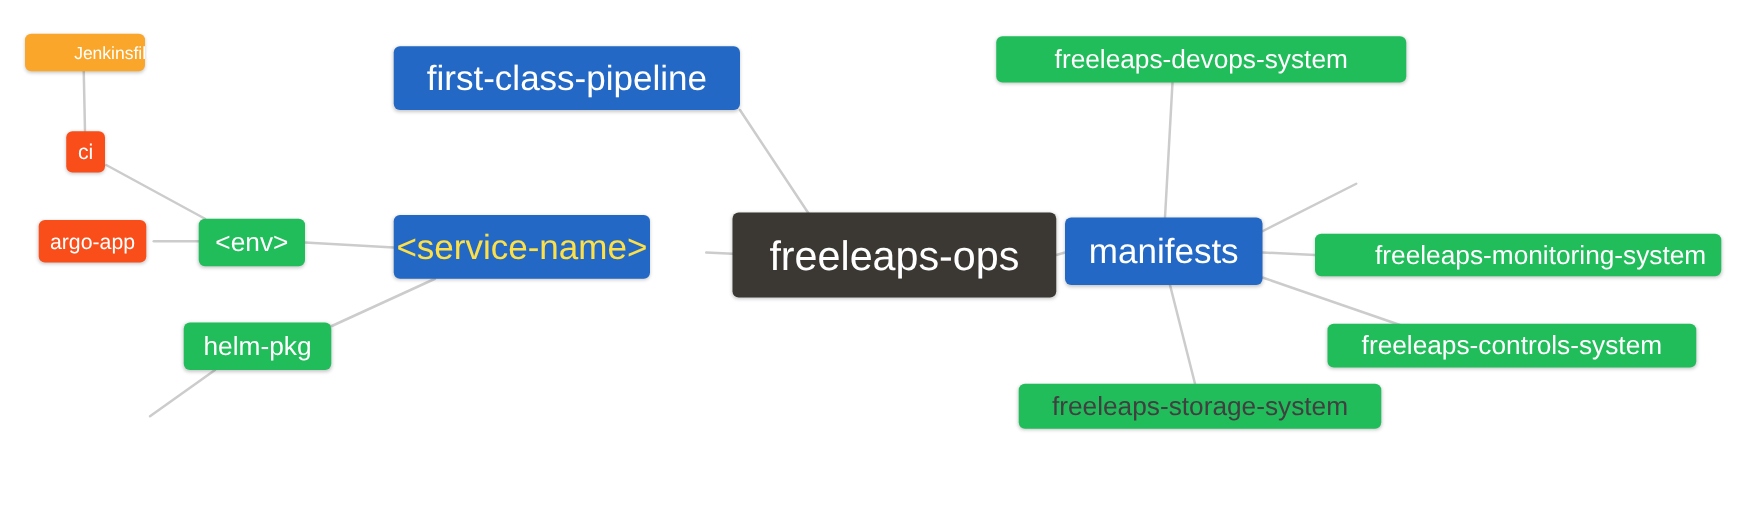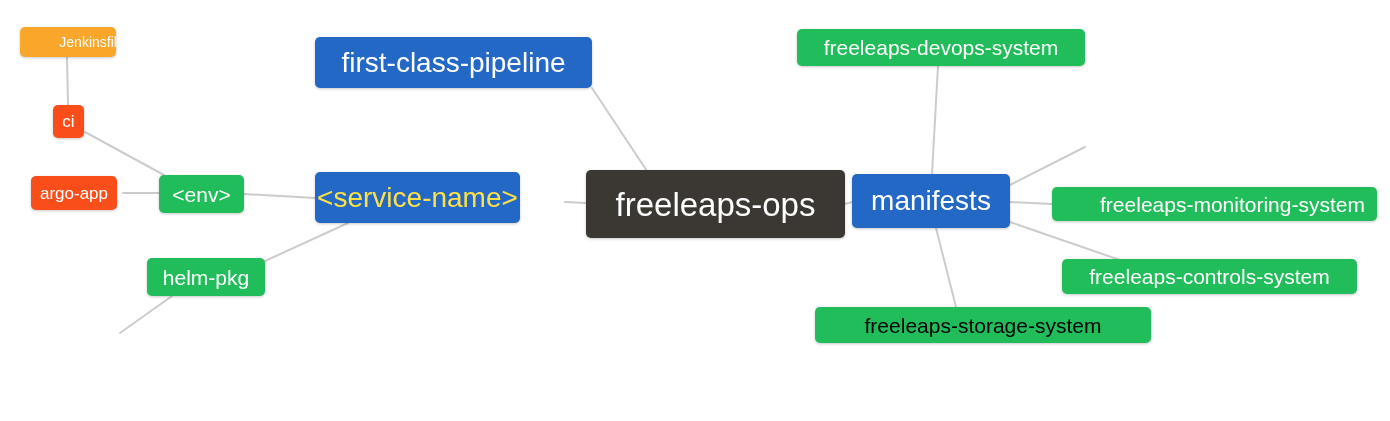--- a/index.html
+++ b/index.html
@@ -65,17 +65,17 @@
     </svg>
 <div class="node xs" style="left: 20px; top: 27px; width: 96px; height: 30px; background: rgb(249, 166, 42); color: rgb(255, 255, 255);">Jenkinsfile</div>
     <div class="node sm" style="left: 53px; top: 105px; width: 31px; height: 33px; background: rgb(249, 77, 26); color: rgb(255, 255, 255);">ci</div>
     <div class="node sm" style="left: 31px; top: 176px; width: 86px; height: 34px; background: rgb(249, 77, 26); color: rgb(255, 255, 255);">argo-app</div>
     <div class="node md" style="left: 159px; top: 175px; width: 85px; height: 38px; background: rgb(34, 189, 91); color: rgb(255, 255, 255);">&lt;env&gt;</div>
     <div class="node md" style="left: 147px; top: 258px; width: 118px; height: 38px; background: rgb(34, 189, 91); color: rgb(255, 255, 255);">helm-pkg</div>
     <div class="node lg" style="left: 315px; top: 37px; width: 277px; height: 51px; background: rgb(35, 104, 196); color: rgb(255, 255, 255);">first-class-pipeline</div>
     <div class="node lg" style="left: 315px; top: 172px; width: 205px; height: 51px; background: rgb(35, 104, 196); color: #fde047;">&lt;service-name&gt;</div>
     <div class="node xl" style="left: 586px; top: 170px; width: 259px; height: 68px; background: rgb(59, 55, 51); color: rgb(255, 255, 255);">freeleaps-ops</div>
     <div class="node lg" style="left: 852px; top: 174px; width: 158px; height: 54px; background: rgb(35, 104, 196); color: rgb(255, 255, 255);">manifests</div>
-    <div class="node md" style="left: 797px; top: 29px; width: 288px; height: 37px; background: rgb(34, 189, 91); color: rgb(255, 255, 255);">freeleaps-devops-system</div>
+    <div class="node md" style="left: 797px; top: 29px; width: 328px; height: 37px; background: rgb(34, 189, 91); color: rgb(255, 255, 255);">freeleaps-devops-system</div>
     <div class="node md" style="left: 1052px; top: 187px; width: 325px; height: 34px; background: rgb(34, 189, 91); color: rgb(255, 255, 255); padding-left: 36px;">freeleaps-monitoring-system</div>
     <div class="node md" style="left: 1062px; top: 259px; width: 295px; height: 35px; background: rgb(34, 189, 91); color: rgb(255, 255, 255);">freeleaps-controls-system</div>
-    <div class="node md" style="left: 815px; top: 307px; width: 336px; height: 36px; background: rgb(34, 189, 91); color: #000000;">freeleaps-storage-system</div>
+    <div class="node md" style="left: 815px; top: 307px; width: 290px; height: 36px; background: rgb(34, 189, 91); color: #404040;">freeleaps-storage-system</div>
   </div>
 
 </body></html>

